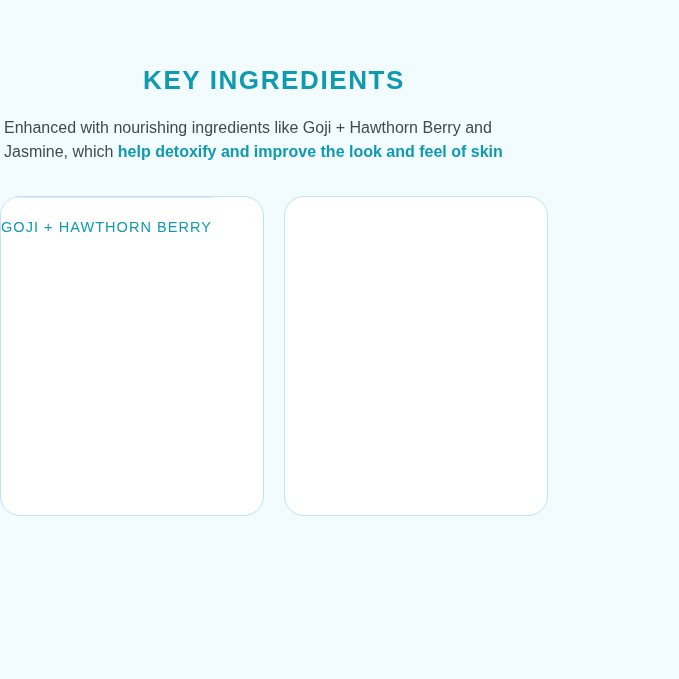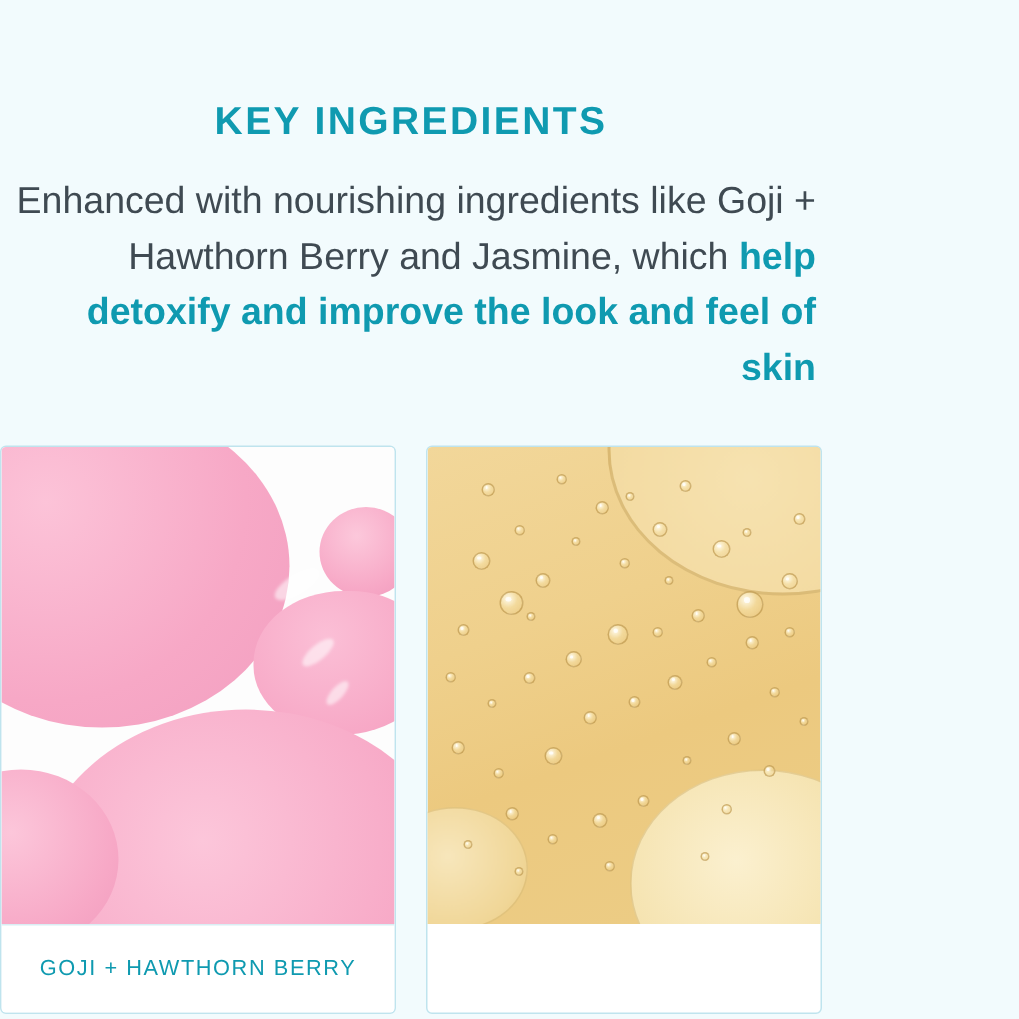--- a/index.html
+++ b/index.html
@@ -24,47 +24,46 @@
     text-align: center;
     color: #0f9ab0;
     font-size: 26px;
     font-weight: bold;
     letter-spacing: 1.6px;
     margin: 0;
     padding-top: 67px;
     line-height: 1;
   }
   .subhead {
-    text-align: right;
+    text-align: left;
     color: #3f4a52;
-    font-size: 25px;
+    font-size: 16px;
     line-height: 1.48;
     margin: 0 auto;
     padding-top: 23px;
     width: 540px;
     font-weight: normal;
   }
   .subhead .hl {
     color: #0f9ab0;
     font-weight: bold;
   }
   .cards {
     display: flex;
     justify-content: center;
     gap: 20px;
     margin-top: 33px;
   }
   .card {
     width: 282px;
     background: #ffffff;
     border: 1px solid #bfe4ee;
-    border-radius: 4px;
+    border-radius: 20px;
     overflow: hidden;
     display: flex;
-    flex-direction: column;
   }
   .card-img {
     height: 318px;
     position: relative;
     overflow: hidden;
     margin: 0;
   }
   .card-label {
     height: 58px;
     display: flex;

